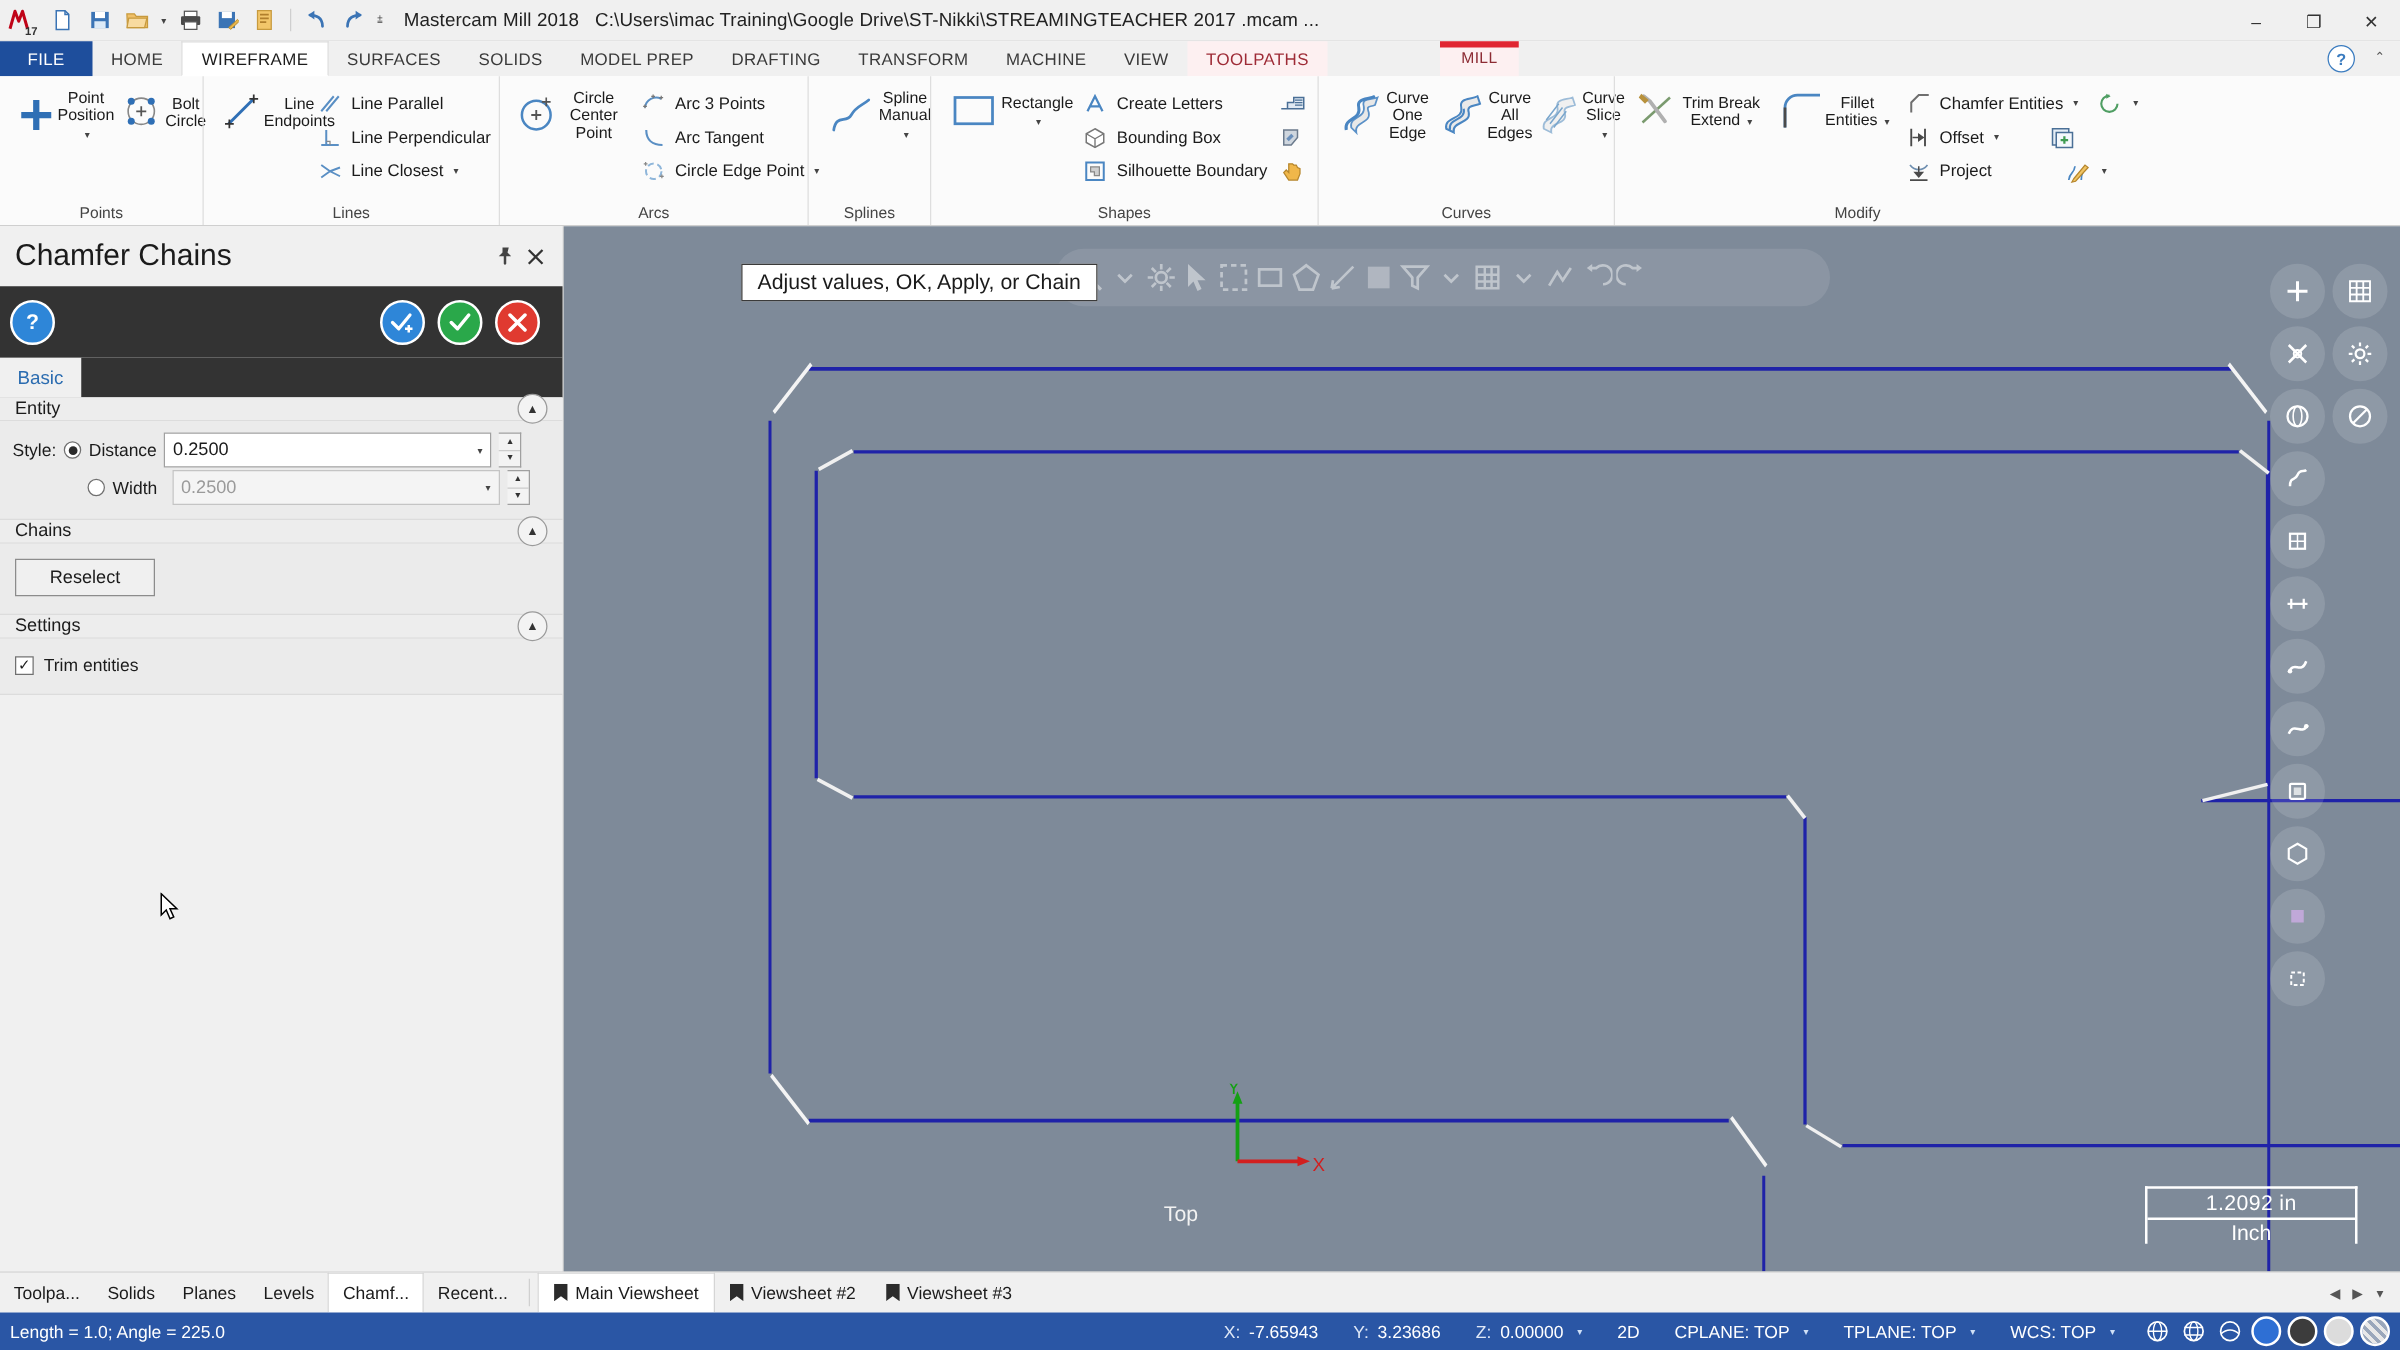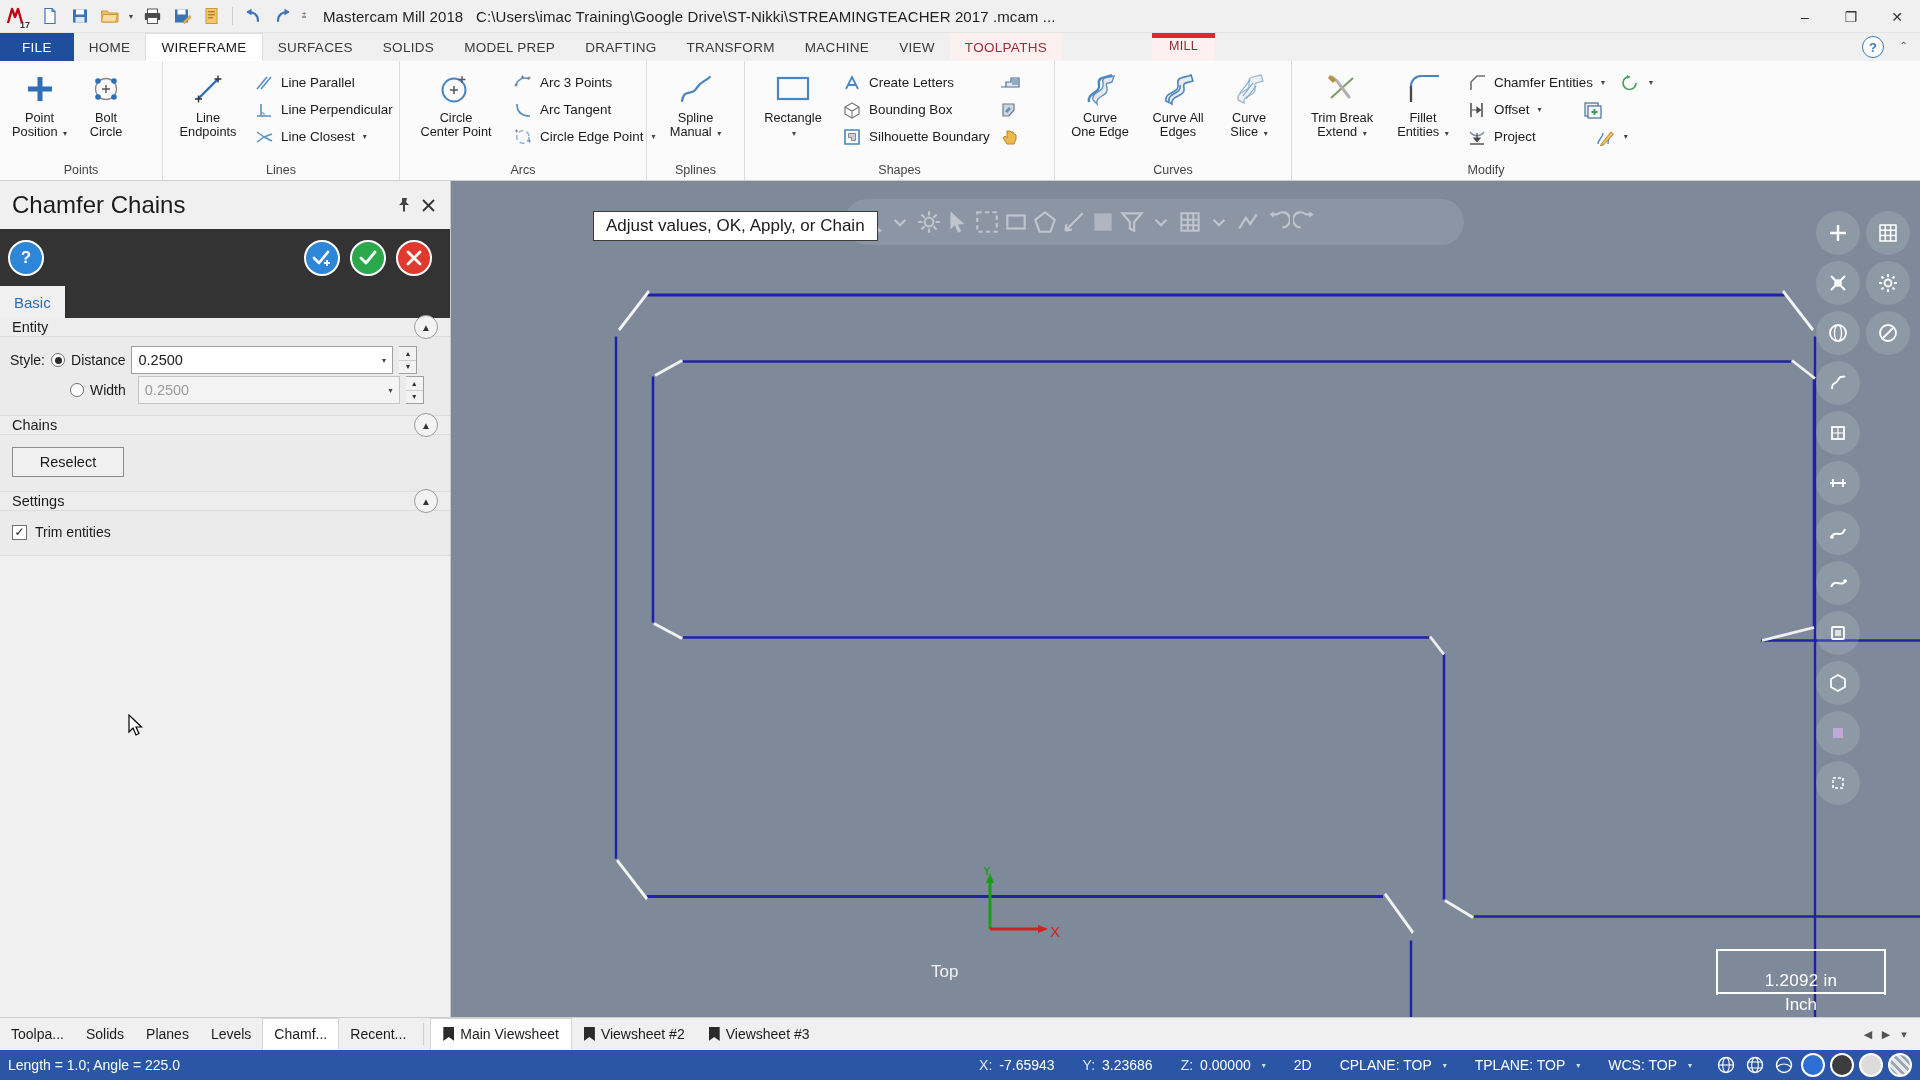--- a/index.html
+++ b/index.html
@@ -53,21 +53,21 @@
   
   .ribbon{
     height:120px; background:#fbfbfb; border-bottom:1px solid #cfcfcf;
     display:flex; flex:0 0 120px; position:relative; align-items:stretch;
   }
   .rgroup{ display:flex; flex-direction:column; position:relative; padding:4px 0 0 0;}
   .rgroup + .rgroup{ border-left:1px solid #dedede;}
   .rgroup-body{ flex:1; display:flex; align-items:flex-start; padding:2px 6px;}
   .rgroup-title{ height:20px; text-align:center; font-size:12.5px; color:#444; line-height:20px;}
   .bigbtn{
-    min-width:66px; padding:2px 6px; display:flex; flex-direction:column; align-items:center;
+    min-width:66px; padding:2px 6px; display:flex; flex-direction:row; align-items:center;
     cursor:pointer; border-radius:2px;
   }
   .bigbtn .ico{ height:40px; display:flex; align-items:center; justify-content:center;}
   .bigbtn .lbl{ font-size:12.8px; line-height:14px; text-align:center; color:#1b1b1b; margin-top:2px;}
   .smalllist{ display:flex; flex-direction:column; justify-content:flex-start; padding-top:2px;}
   .smallbtn{ height:27px; display:flex; align-items:center; gap:6px; padding:0 6px; cursor:pointer; border-radius:2px;}
   .smallbtn .ico{ width:22px; height:20px; display:flex; align-items:center; justify-content:center;}
   .smallbtn .lbl{ font-size:13.4px; color:#1b1b1b; white-space:nowrap;}
   .caret{ font-size:8px; color:#444; margin-left:2px;}
   .iconcol{ display:flex; flex-direction:column; justify-content:flex-start; padding-top:2px;}
@@ -135,21 +135,21 @@
     padding:4px 12px; font-size:17px; color:#1b1b1b; z-index:20; white-space:nowrap;
   }
   .right-tools{ position:absolute; right:10px; top:30px; display:flex; flex-direction:column; gap:6px; z-index:15;}
   .rt-row{ display:flex; gap:6px;}
   .rt{ width:44px; height:44px; border-radius:50%; background:rgba(255,255,255,.13);
     display:flex; align-items:center; justify-content:center; cursor:pointer;}
   .gnomon{ position:absolute; left:525px; bottom:70px;}
   .view-label{ position:absolute; left:480px; bottom:35px; font-size:17px; color:#f2f2f2;}
   .scalebox{ position:absolute; right:34px; bottom:22px; text-align:center; color:#fff;
     border-left:2px solid #fff; border-right:2px solid #fff; border-top:2px solid #fff;
-    width:170px; height:46px; padding-top:20px;}
+    width:170px; height:46px; padding-top:2px;}
   .scale-val{ font-size:17px; letter-spacing:.3px;}
   .scale-unit{ font-size:17px; border-top:2px solid #fff; margin-top:1px; padding-top:1px;}
 
   
   .bottombar{ height:33px; background:#f0f0f0; display:flex; align-items:stretch; border-top:1px solid #ccc; flex:0 0 33px;}
   .btab{ padding:0 11px; display:flex; align-items:center; font-size:14px; color:#1b1b1b; cursor:pointer;}
   .btab.active{ background:#fff; border:1px solid #d5d5d5; border-bottom-color:#fff;}
   .bsep{ width:1px; background:#d0d0d0; margin:5px 6px;}
   .vsheet{ padding:0 12px; display:flex; align-items:center; gap:6px; font-size:14px; color:#1b1b1b; cursor:pointer;}
   .vsheet.active{ background:#fff; border:1px solid #d5d5d5; border-bottom-color:#fff;}

